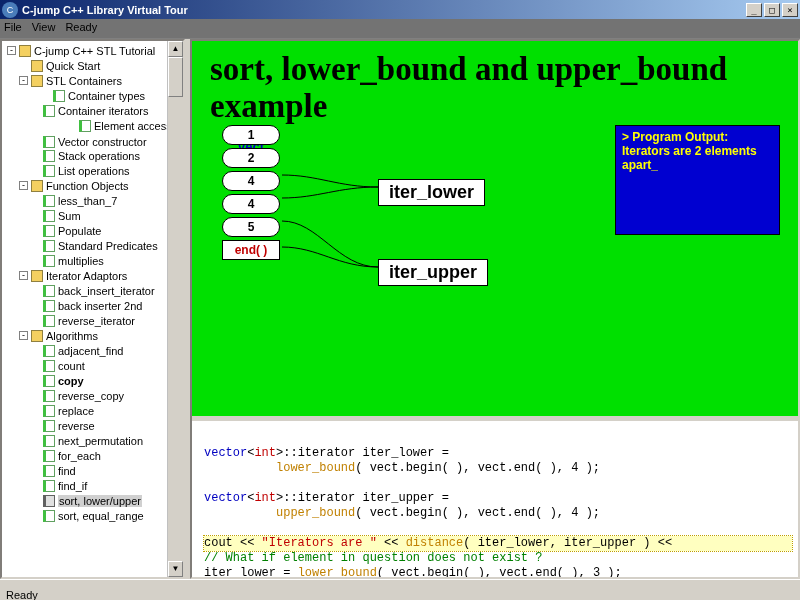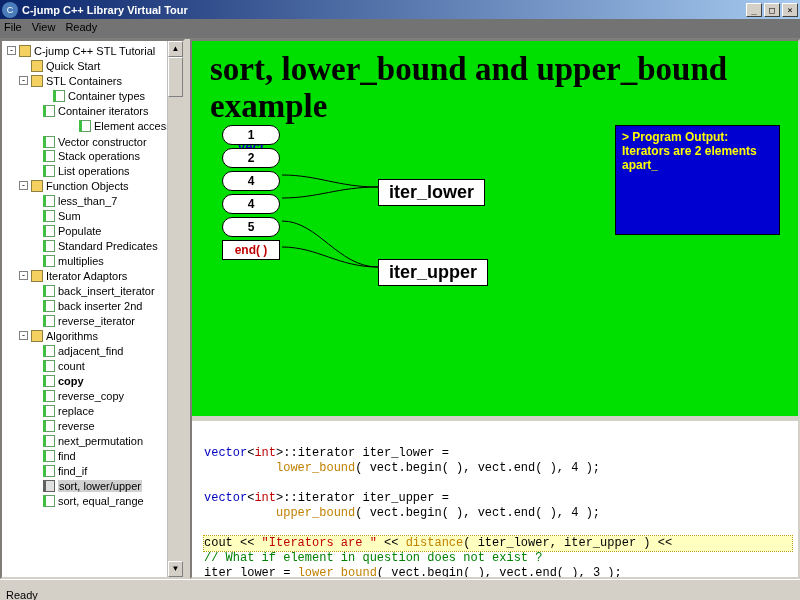--- a/index.html
+++ b/index.html
@@ -199,20 +199,25 @@
           <span class="label">reverse</span>
         </div>
         <div class="row" style="padding-left: 26px;">
           <span class="noexp"></span>
           <span class="ficon page"></span>
           <span class="label">next_permutation</span>
         </div>
         <div class="row" style="padding-left: 26px;">
           <span class="noexp"></span>
           <span class="ficon page"></span>
+          <span class="label">for_each</span>
+        </div>
+        <div class="row" style="padding-left: 26px;">
+          <span class="noexp"></span>
+          <span class="ficon page"></span>
           <span class="label">find</span>
         </div>
         <div class="row" style="padding-left: 26px;">
           <span class="noexp"></span>
           <span class="ficon page"></span>
           <span class="label">find_if</span>
         </div>
         <div class="row" style="padding-left: 26px;">
           <span class="noexp"></span>
           <span class="ficon page sel"></span>

